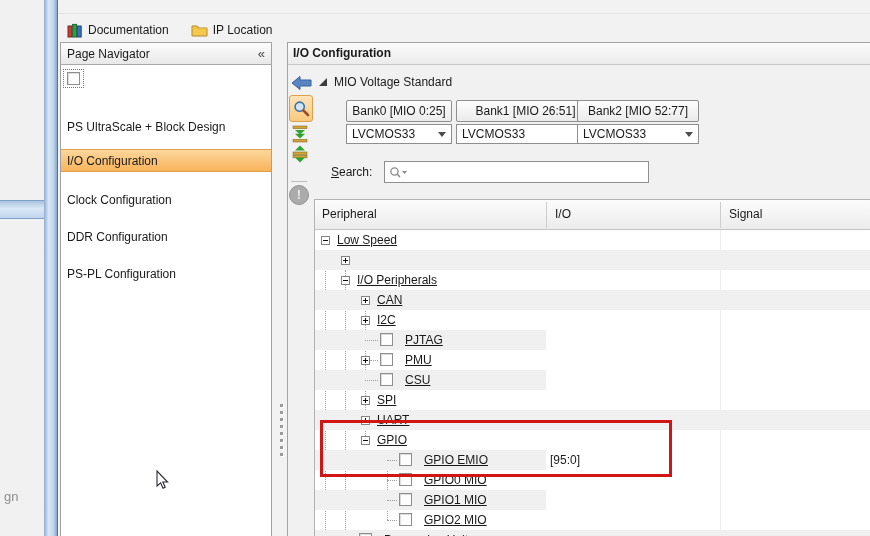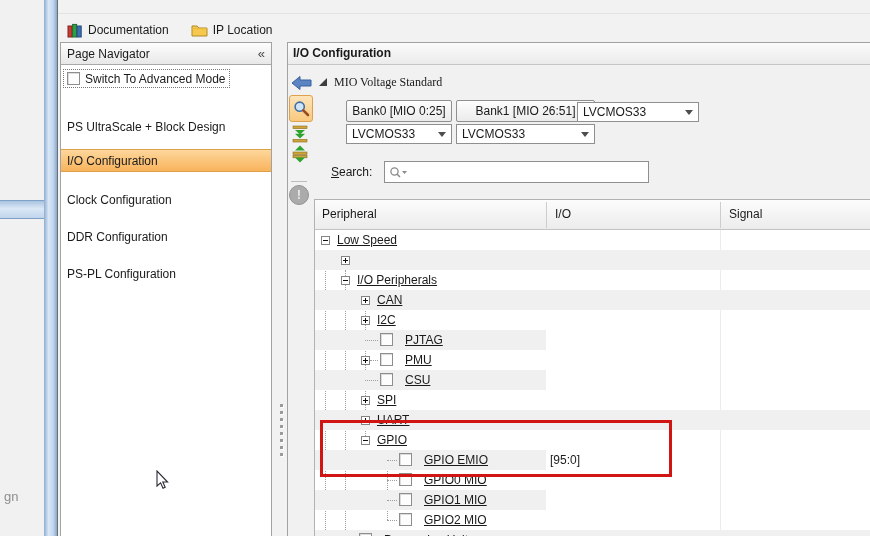--- a/index.html
+++ b/index.html
@@ -37,21 +37,21 @@
     border-top:1px solid #dfa04a;border-bottom:1px solid #dfa04a;}
   
   .splitter{position:absolute;left:219px;top:404px;width:8px;display:flex;flex-direction:column;gap:4px;align-items:center;}
   .splitter i{width:3px;height:3px;background:#9a9a9a;box-shadow:1px 1px 0 #ffffff;}
   
   .main{position:absolute;left:229px;top:42px;width:590px;height:500px;background:#f1f1f1;
     border:1px solid #a2a2a2;box-sizing:border-box;}
   .main-title{position:absolute;left:0;top:0;width:100%;height:22px;box-sizing:border-box;
     background:linear-gradient(180deg,#fbfbfb,#ebebeb);border-bottom:1px solid #c6c6c6;
     font-weight:bold;line-height:21px;padding-left:5px;}
-  .mio-row{position:absolute;left:30px;top:30px;height:18px;display:flex;align-items:center;gap:6px;font-family:Liberation Serif, serif;}
+  .mio-row{position:absolute;left:30px;top:30px;height:18px;display:flex;align-items:center;gap:6px;}
   .back-arrow{position:absolute;left:3px;top:32px;}
   .searchbtn{position:absolute;left:1px;top:52px;width:24px;height:27px;box-sizing:border-box;
     background:linear-gradient(180deg,#fde4ba,#f9c97e);border:1px solid #dfa14b;border-radius:3px;
     display:flex;align-items:center;justify-content:center;}
   .icon18{position:absolute;width:18px;height:18px;}
   .vsep{position:absolute;left:3px;top:138px;width:16px;height:1px;background:#bdbdbd;}
   .info-circle{position:absolute;left:1px;top:142px;width:20px;height:20px;border-radius:50%;
     background:#ababab;border:1px solid #939393;box-sizing:border-box;color:#e9e9e9;
     font-weight:bold;font-size:13px;text-align:center;line-height:18px;}
   
@@ -122,21 +122,20 @@
       </div>
     </div>
 
     <div class="sidebar">
       <div class="sb-header">
         <span>Page Navigator</span>
         <span class="chev">«</span>
       </div>
       <div class="adv-row">
         <span class="cb"></span>
-        <span>Switch To Advanced Mode</span>
       </div>
       <div class="nav-item" style="top:73px">PS UltraScale + Block Design</div>
       <div class="nav-item sel" style="top:106px">I/O Configuration</div>
       <div class="nav-item" style="top:146px">Clock Configuration</div>
       <div class="nav-item" style="top:220px">PS-PL Configuration</div>
       <div class="nav-item" style="top:183px">DDR Configuration</div>
     </div>
 
     <div class="splitter">
       <i></i>
@@ -191,20 +190,21 @@
         </div>
       </div>
       <div class="bank-col" style="left:168px;width:139px">
         <div class="bank-btn">Bank1 [MIO 26:51]</div>
         <div class="combo">
           <span>LVCMOS33</span>
           <span class="arr"></span>
         </div>
       </div>
       <div class="bank-col" style="left:289px;width:122px">
+        <div class="bank-btn">Bank2 [MIO 52:77]</div>
         <div class="combo">
           <span>LVCMOS33</span>
           <span class="arr"></span>
         </div>
       </div>
 
       <div class="search-row">
         <span><u>S</u>earch:</span>
         <div class="search-input">
           <svg width="20" height="13" viewBox="0 0 20 13">

